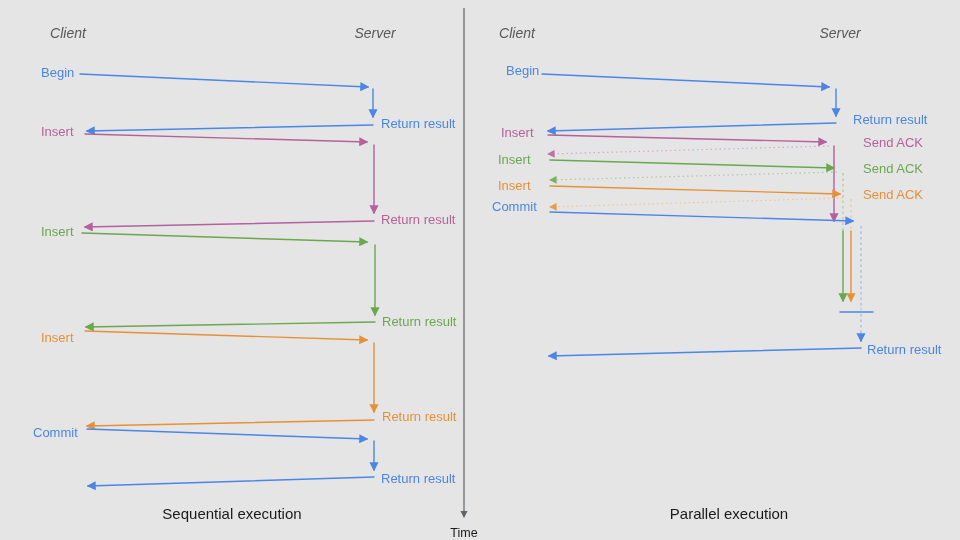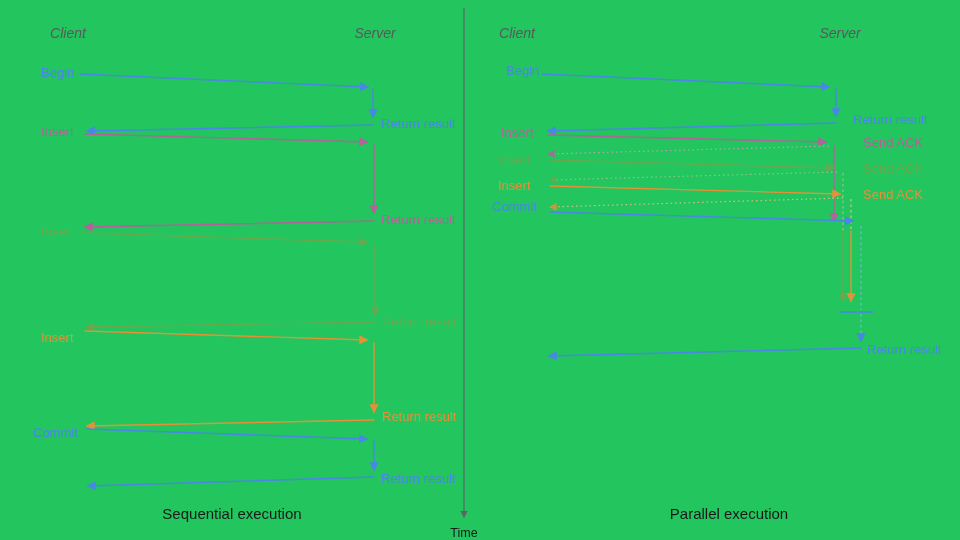--- a/index.html
+++ b/index.html
@@ -1,16 +1,16 @@
 <!DOCTYPE html>
 <html style="--blue: #4a86e8; --blue-light: #8ab0ef; --pink: #b5619b; --pink-light: #d29fc6; --green: #6aa84f; --green-light: #a0c78e; --orange: #e69138; --orange-light: #f2c189; --axis-gray: #5f6368; --header-gray: #595959; --title-black: #1a1a1a;"><head>
 <meta charset="utf-8">
 <style>
   html,body{margin:0;padding:0;background:#ffffff;}
-  .stage{position:relative;width:960px;height:540px;background:#22c55e;overflow:hidden;
+  .stage{position:relative;width:960px;height:540px;background:#e5e5e5;overflow:hidden;
          font-family:"Liberation Sans",sans-serif;}
   svg{display:block;}
   text{font-family:"Liberation Sans",sans-serif;}
   .hdr{font-size:14px;font-style:italic;fill:var(--header-gray);}
   .ttl{font-size:15px;fill:var(--title-black);}
   .lbl{font-size:13px;}
   .time-lbl{font-size:12.5px;fill:var(--title-black);}
   .s{fill:none;stroke-width:1.4;stroke-linecap:round;}
   .dot{stroke-dasharray:1.5 3;stroke-width:1.2;fill:none;opacity:.85;}
   .dash{stroke-dasharray:2.5 3;stroke-width:1.3;fill:none;opacity:.8;}

